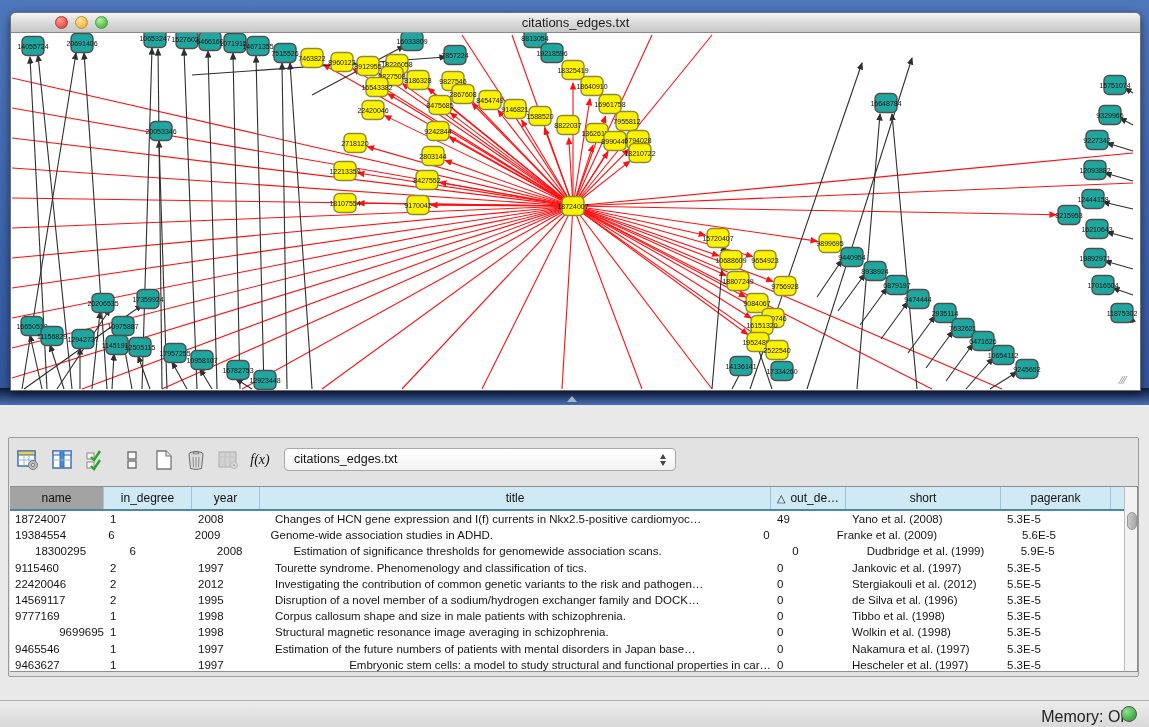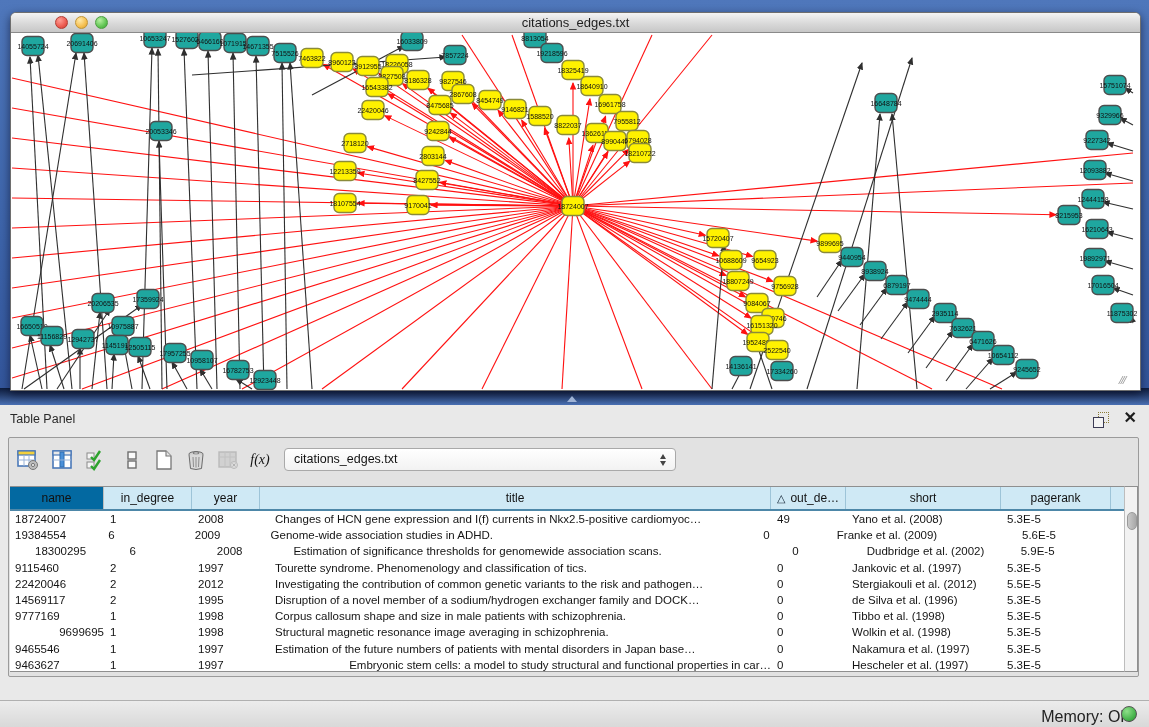--- a/index.html
+++ b/index.html
@@ -57,21 +57,21 @@
     border-left:3.5px solid transparent;border-right:3.5px solid transparent;border-bottom:5px solid #444;}
   .combo .spin .dn{position:absolute;left:1px;bottom:1px;width:0;height:0;
     border-left:3.5px solid transparent;border-right:3.5px solid transparent;border-top:5px solid #444;}
 
   
   .tbl{position:absolute;left:1px;top:48px;width:1115px;height:186px;background:#ffffff;
     border:1px solid #8f8f8f;border-left:none;box-sizing:border-box;overflow:hidden;}
   .tbl-head{display:flex;height:22px;background:#cfe9f5;border-bottom:2px solid #4d87a8;}
   .hcell{box-sizing:border-box;border-right:1px solid #9dc4d8;font-size:12px;color:#111;
     display:flex;align-items:center;justify-content:center;white-space:nowrap;overflow:hidden;}
-  .hcell.plain{background:#0369a1;border-right:1px solid #bdbdbd;}
+  .hcell.plain{background:#a3a3a3;border-right:1px solid #bdbdbd;}
   .hcell .sort{margin-right:5px;font-size:11px;color:#123;}
   .trow{display:flex;height:16.2px;align-items:center;}
   .tcell{box-sizing:border-box;font-size:11.5px;color:#141414;white-space:nowrap;overflow:hidden;
     padding-left:6px;}
   .tcell.c0{padding-left:5px;}
   .tcell.c3{padding-left:15px;}
   .vscroll{position:absolute;right:0;top:48px;width:14px;height:186px;background:#f2f2f2;
     border:1px solid #8f8f8f;border-left:1px solid #bdbdbd;box-sizing:border-box;}
   .vthumb{position:absolute;left:2px;top:25px;width:8px;height:16px;border-radius:5px;
     background:linear-gradient(90deg,#c9c9c9,#a8a8a8);border:1px solid #9a9a9a;}
@@ -423,28 +423,20 @@
             </g>
         </svg>
         <div class="grip">///</div>
       </div>
     </div>
 
     <div class="splitter-caret"></div>
   </div>
 
   <div class="table-panel">
-    <div class="tp-header">
-      <div class="tp-title">Table Panel</div>
-      <div class="tp-float">
-        <span class="sq-back"></span>
-          <span class="sq-front"></span>
-      </div>
-      <div class="tp-close">✕</div>
-    </div>
 
     <div class="panel-box">
       <div class="tp-toolbar">
 
         <button class="tbtn" style="left:6px">
           <svg width="22" height="22" viewBox="0 0 22 22">
             <rect x="1" y="2" width="17" height="15" fill="#ffffff" stroke="#4a78b8" stroke-width="1.6"></rect>
             <rect x="1" y="2" width="17" height="4" fill="#f2d03c" stroke="#4a78b8" stroke-width="1.2"></rect>
             <line x1="7" y1="6" x2="7" y2="17" stroke="#9ab4d8"></line>
               <line x1="12" y1="6" x2="12" y2="17" stroke="#9ab4d8"></line>
@@ -563,21 +555,21 @@
             <div class="tcell c4" style="width: 75px;">0</div>
             <div class="tcell c5" style="width: 155px;">Franke et al. (2009)</div>
             <div class="tcell c6" style="width: 110px; margin-left: 33px;">5.6E-5</div>
           </div>
           <div class="trow">
             <div class="tcell c0" style="width: 94px; margin-left: 20px;">18300295</div>
             <div class="tcell c1" style="width: 88px;">6</div>
             <div class="tcell c2" style="width: 68px;">2008</div>
             <div class="tcell c3" style="width: 511px;">Estimation of significance thresholds for genomewide association scans.</div>
             <div class="tcell c4" style="width: 75px;">0</div>
-            <div class="tcell c5" style="width: 155px;">Dudbridge et al. (2002)</div>
+            <div class="tcell c5" style="width: 155px;">Dudbridge et al. (1999)</div>
             <div class="tcell c6" style="width: 110px;">5.9E-5</div>
           </div>
           <div class="trow">
             <div class="tcell c0" style="width: 94px;">9115460</div>
             <div class="tcell c1" style="width: 88px;">2</div>
             <div class="tcell c2" style="width: 68px;">1997</div>
             <div class="tcell c3" style="width: 511px;">Tourette syndrome. Phenomenology and classification of tics.</div>
             <div class="tcell c4" style="width: 75px;">0</div>
             <div class="tcell c5" style="width: 155px;">Jankovic et al. (1997)</div>
             <div class="tcell c6" style="width: 110px;">5.3E-5</div>

